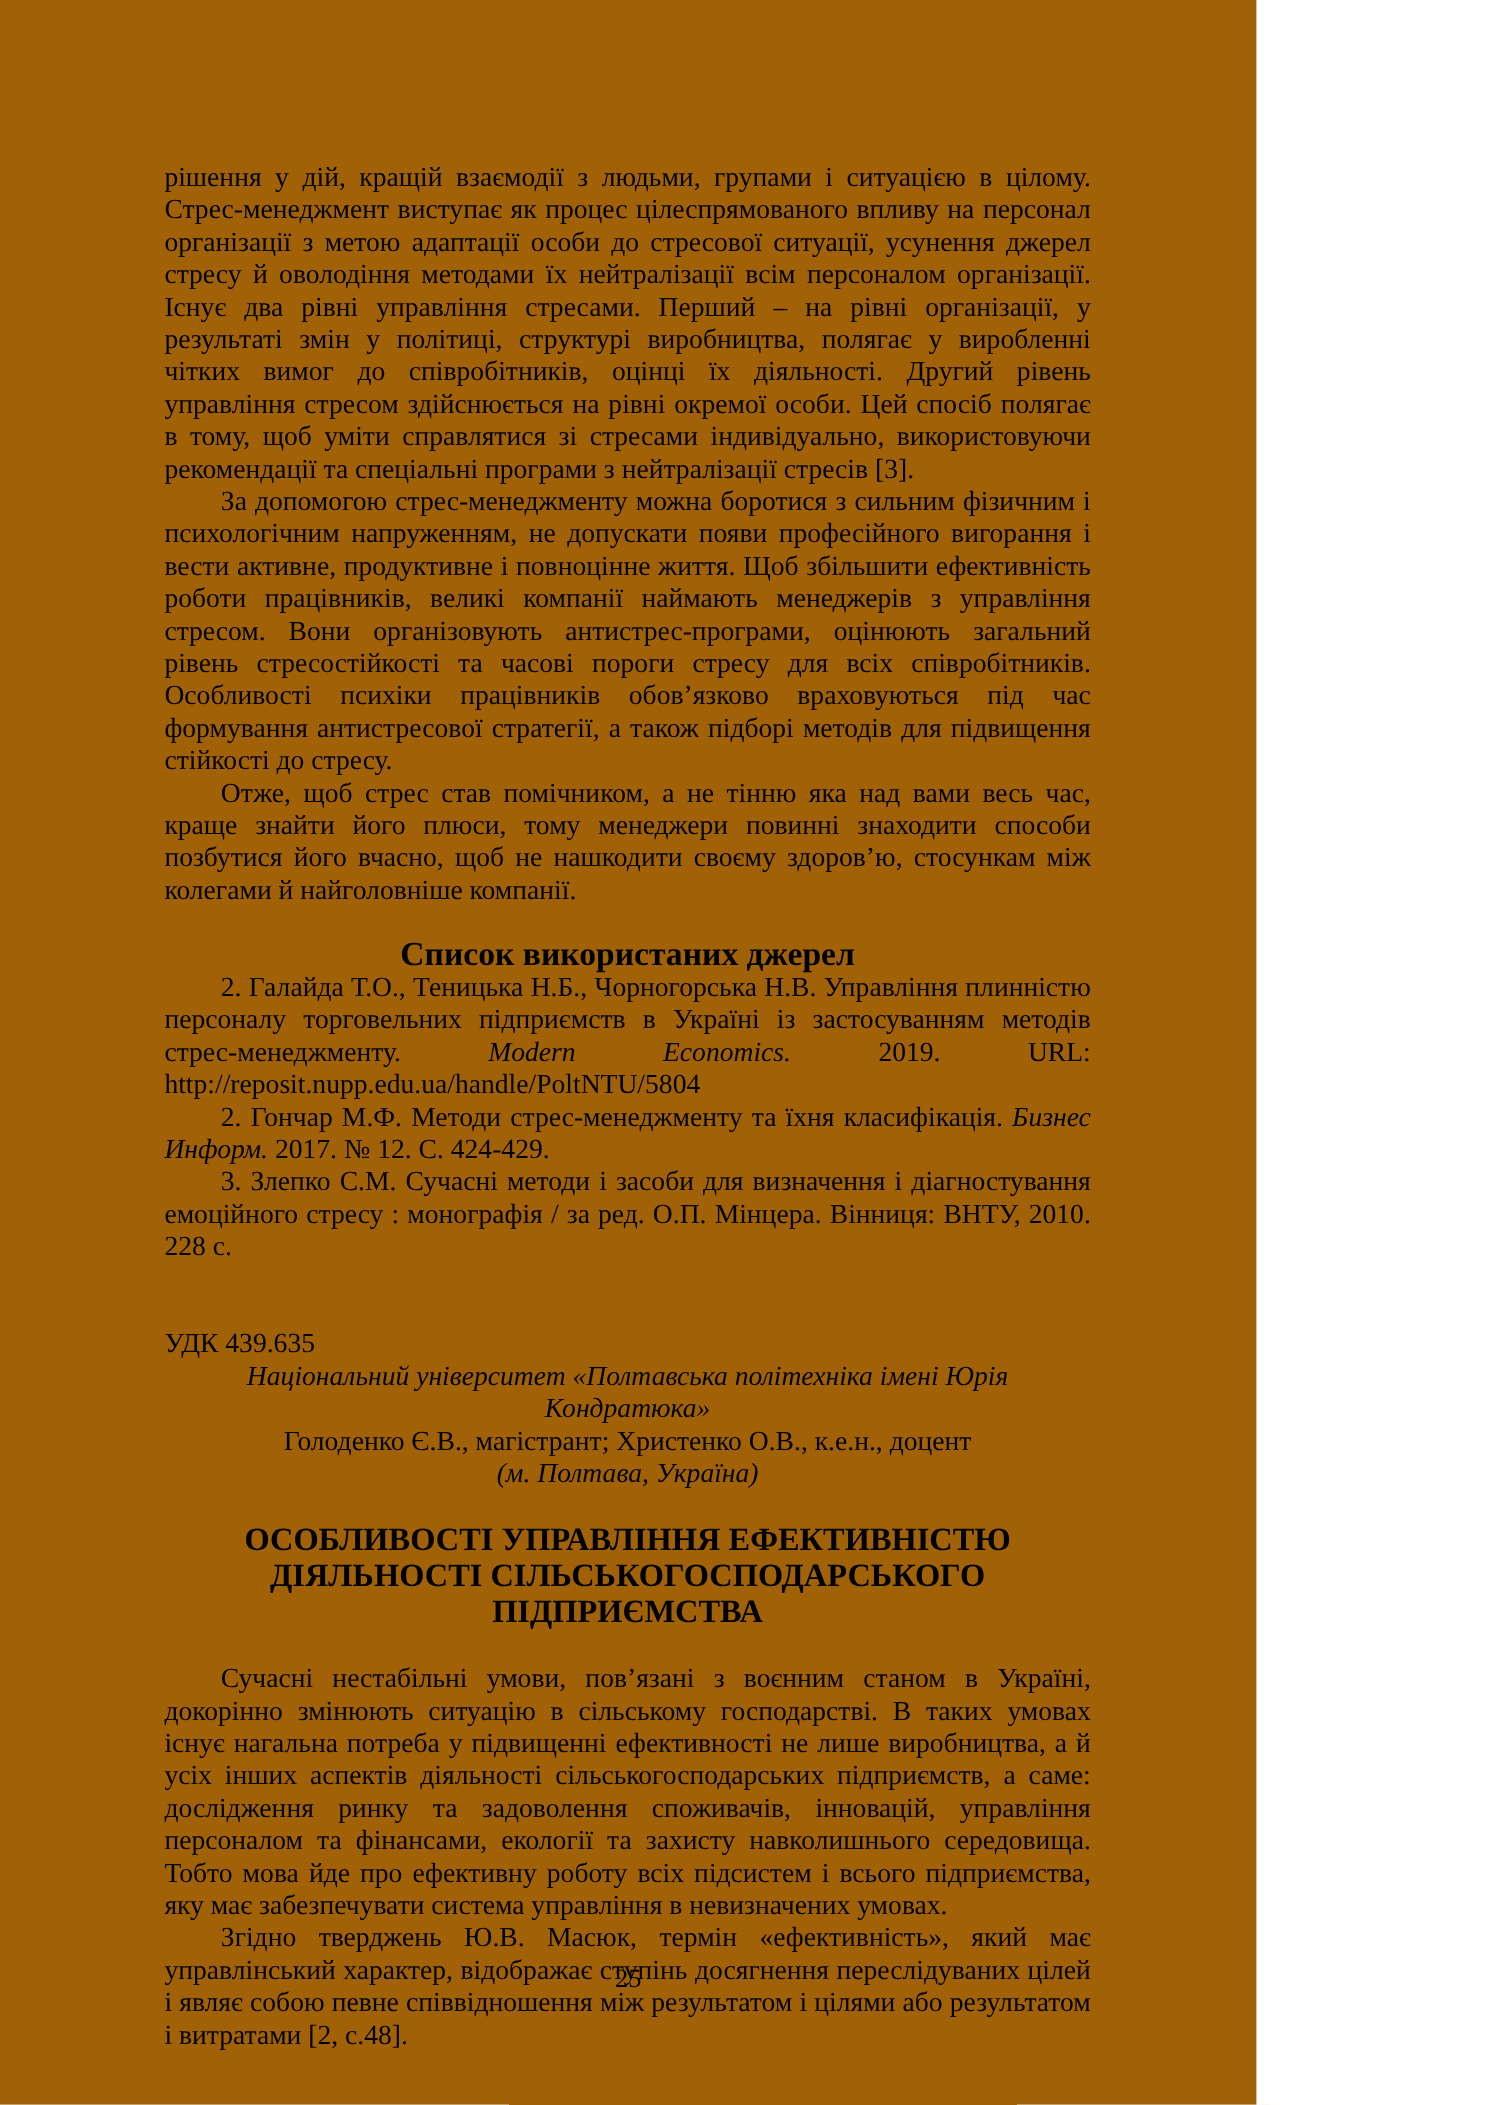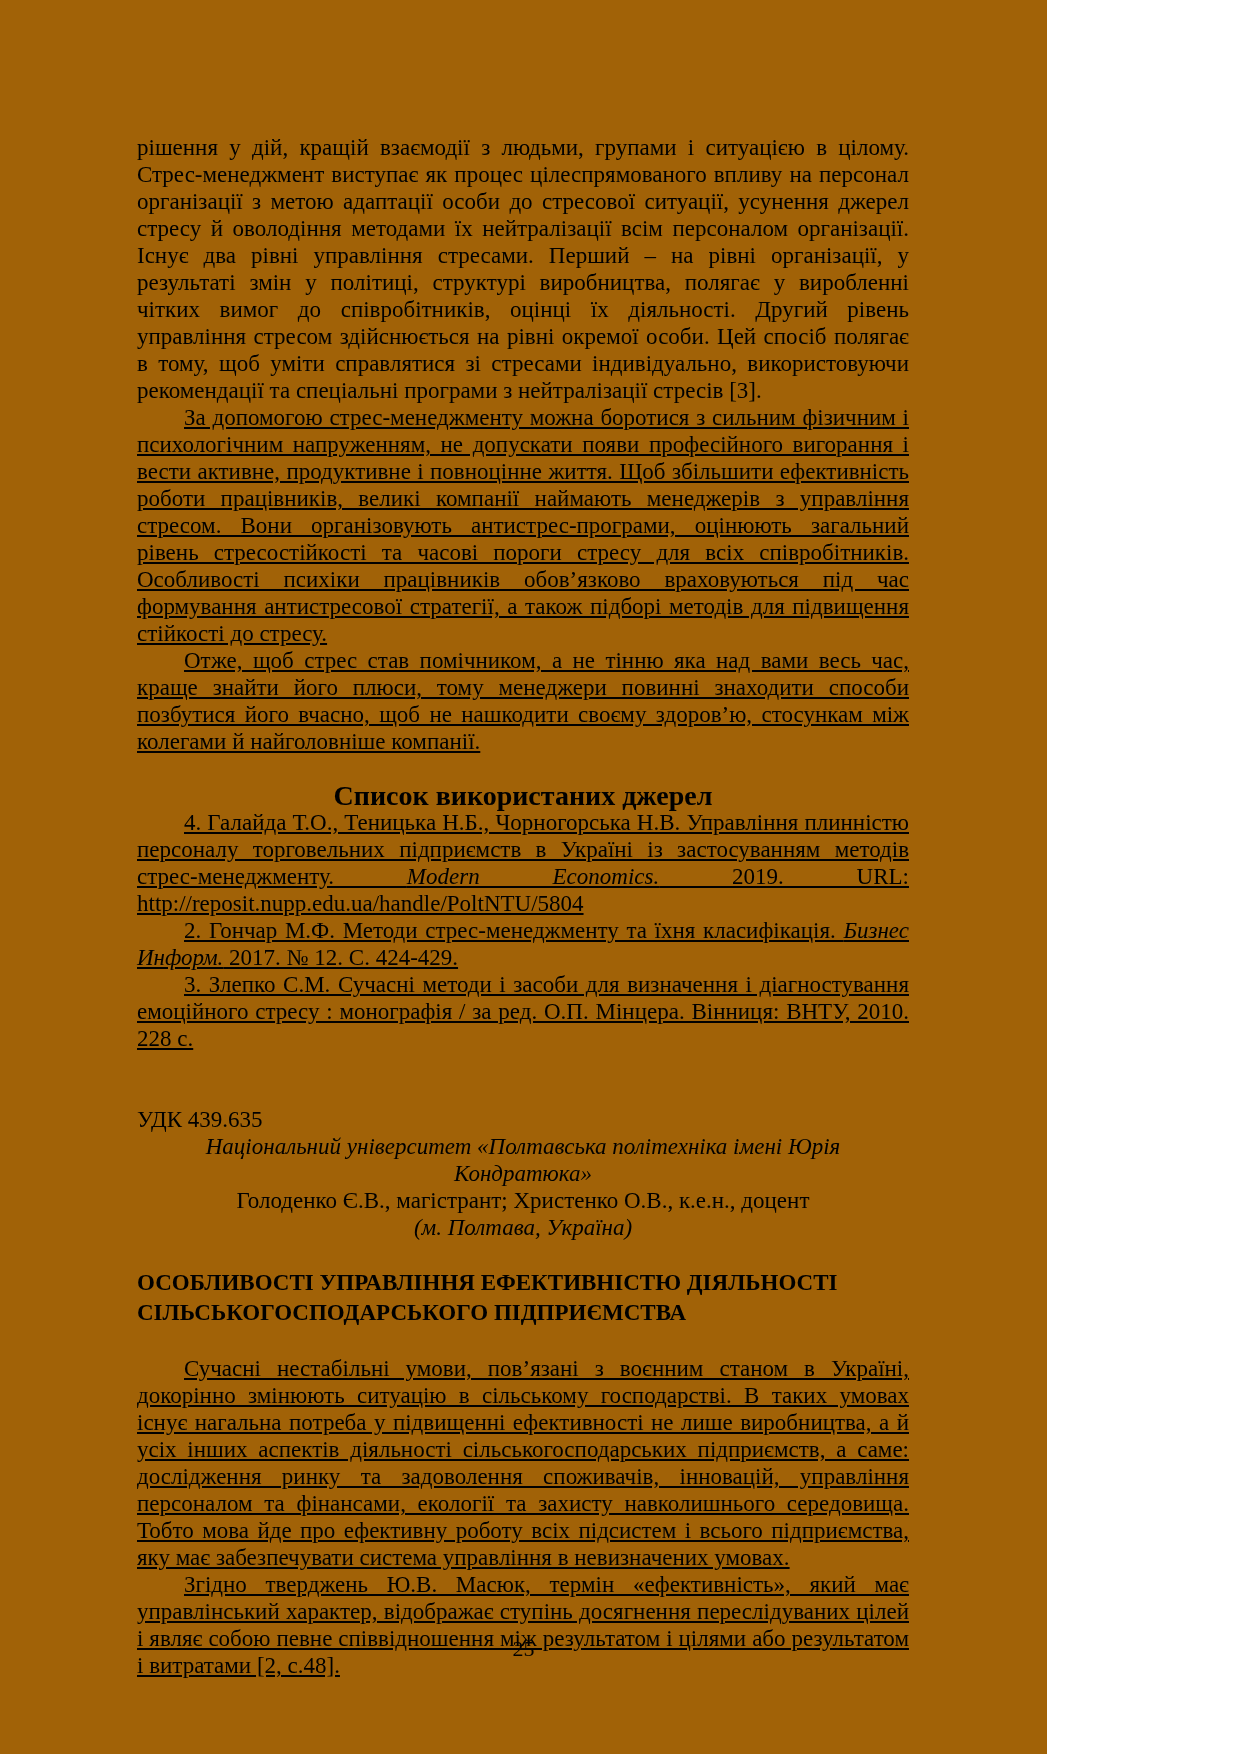--- a/index.html
+++ b/index.html
@@ -19,21 +19,20 @@
       line-height: 27px;
       color: #000000;
       overflow: hidden;
     }
     .para {
       margin: 0;
       text-align: justify;
     }
     .indent {
       text-indent: 47px;
-      text-decoration: underline;
     }
     .italic {
       font-style: italic;
     }
     .refs-heading {
       margin: 27px 0 0 0;
       font-size: 28px;
       line-height: 27px;
       font-weight: bold;
       text-align: center;
@@ -41,24 +40,24 @@
     .udk {
       margin: 54px 0 0 0;
       text-align: left;
     }
     .centered {
       margin: 0;
       text-align: center;
     }
     .article-title {
       margin: 27px 0 27px 0;
-      font-size: 23px;
+      font-size: 27px;
       line-height: 30px;
       font-weight: bold;
-      text-align: left;
+      text-align: center;
     }
     .page-number {
       position: absolute;
       bottom: 92px;
       left: 0;
       width: 100%;
       text-align: center;
       font-size: 22px;
     }
   </style>
@@ -68,21 +67,21 @@
 <div class="page">
 
   <p class="para">рішення у дій, кращій взаємодії з людьми, групами і ситуацією в цілому. Стрес-менеджмент виступає як процес цілеспрямованого впливу на персонал організації з метою адаптації особи до стресової ситуації, усунення джерел стресу й оволодіння методами їх нейтралізації всім персоналом організації. Існує два рівні управління стресами. Перший – на рівні організації, у результаті змін у політиці, структурі виробництва, полягає у виробленні чітких вимог до співробітників, оцінці їх діяльності. Другий рівень управління стресом здійснюється на рівні окремої особи. Цей спосіб полягає в тому, щоб уміти справлятися зі стресами індивідуально, використовуючи рекомендації та спеціальні програми з нейтралізації стресів [3].</p>
 
   <p class="para indent">За допомогою стрес-менеджменту можна боротися з сильним фізичним і психологічним напруженням, не допускати появи професійного вигорання і вести активне, продуктивне і повноцінне життя. Щоб збільшити ефективність роботи працівників, великі компанії наймають менеджерів з управління стресом. Вони організовують антистрес-програми, оцінюють загальний рівень стресостійкості та часові пороги стресу для всіх співробітників. Особливості психіки працівників обов’язково враховуються під час формування антистресової стратегії, а також підборі методів для підвищення стійкості до стресу.</p>
 
   <p class="para indent">Отже, щоб стрес став помічником, а не тінню яка над вами весь час, краще знайти його плюси, тому менеджери повинні знаходити способи позбутися його вчасно, щоб не нашкодити своєму здоров’ю, стосункам між колегами й найголовніше компанії.</p>
 
   <h3 class="refs-heading">Список використаних джерел</h3>
 
-  <p class="para indent"><span>4. Галайда Т.О., Теницька Н.Б., Чорногорська Н.В. Управління плинністю персоналу торговельних підприємств в Україні із застосуванням методів стрес-менеджменту. </span><span class="italic">Modern Economics.</span><span> 2019. URL: </span><span>http://reposit.nupp.edu.ua/handle/PoltNTU/5804</span></p>
+  <p class="para indent"><span>2. Галайда Т.О., Теницька Н.Б., Чорногорська Н.В. Управління плинністю персоналу торговельних підприємств в Україні із застосуванням методів стрес-менеджменту. </span><span class="italic">Modern Economics.</span><span> 2019. URL: </span><span>http://reposit.nupp.edu.ua/handle/PoltNTU/5804</span></p>
 
   <p class="para indent"><span>2. Гончар М.Ф. Методи стрес-менеджменту та їхня класифікація. </span><span class="italic">Бизнес Информ.</span><span> 2017. № 12. С. 424-429.</span></p>
 
   <p class="para indent">3. Злепко С.М. Сучасні методи і засоби для визначення і діагностування емоційного стресу : монографія / за ред. О.П. Мінцера. Вінниця: ВНТУ, 2010. 228 с.</p>
 
   <p class="udk">УДК 439.635</p>
 
   <p class="centered italic">Національний університет «Полтавська політехніка імені Юрія Кондратюка»</p>
 
   <p class="centered">Голоденко Є.В., магістрант; Христенко О.В., к.е.н., доцент</p>

